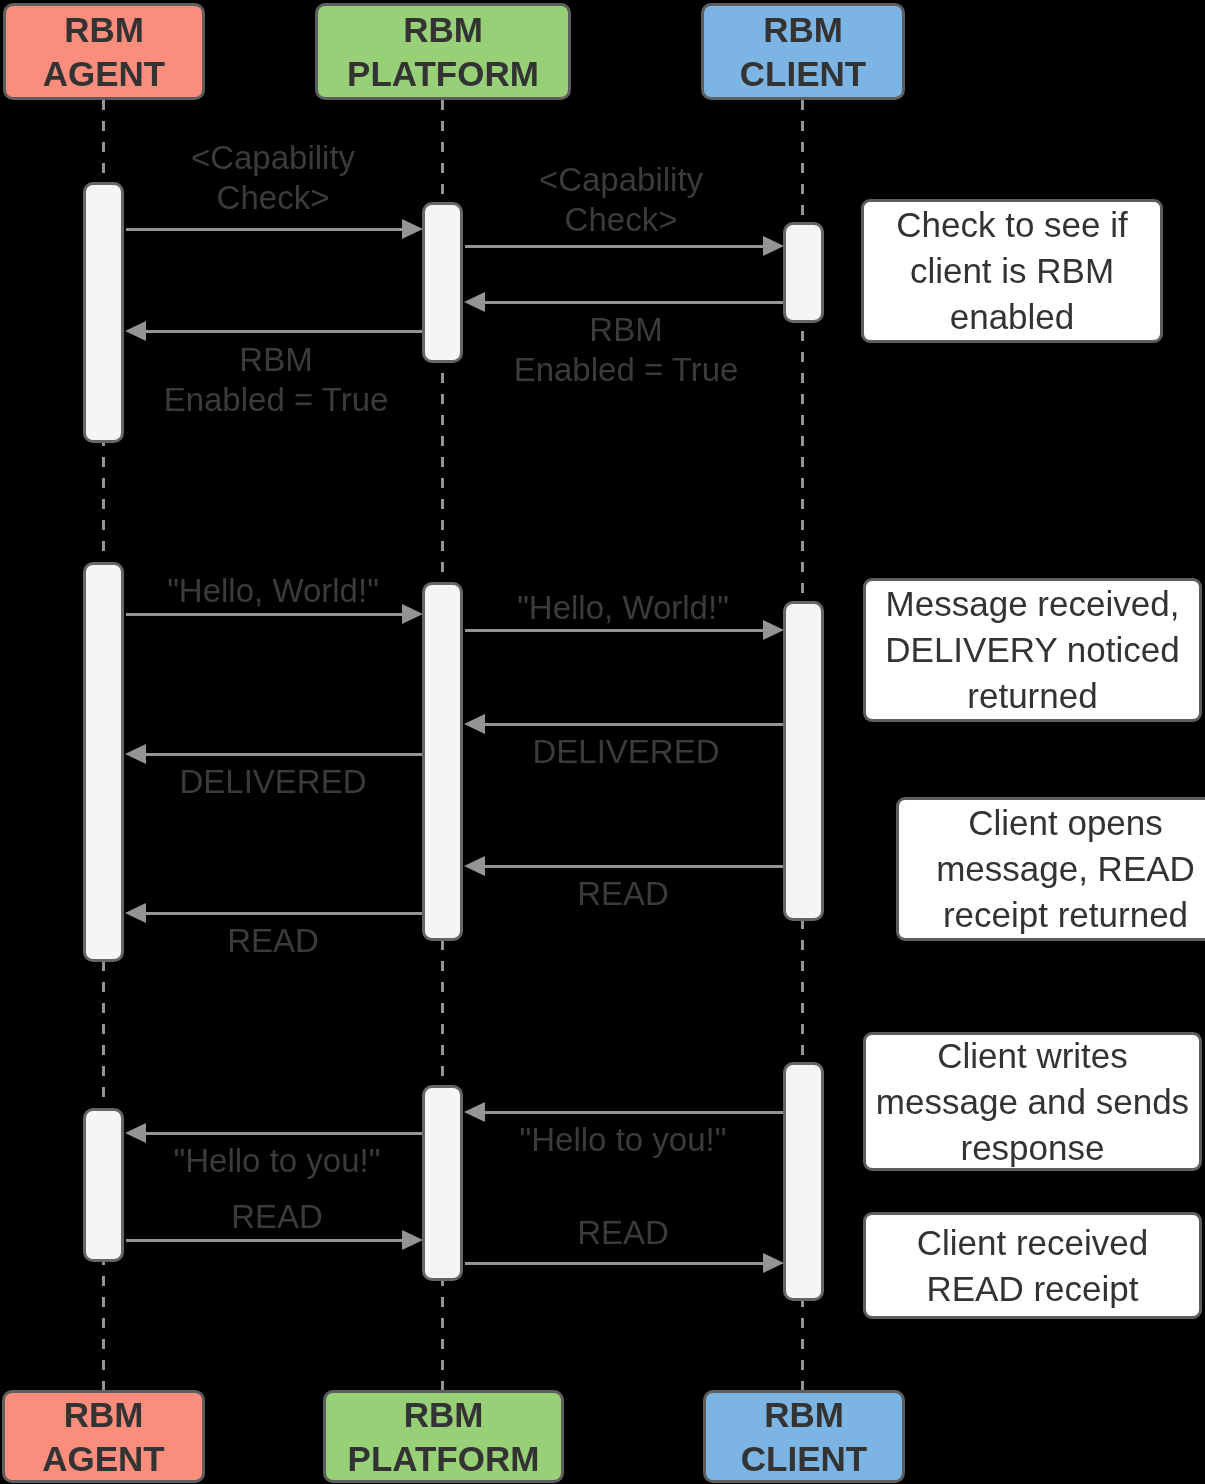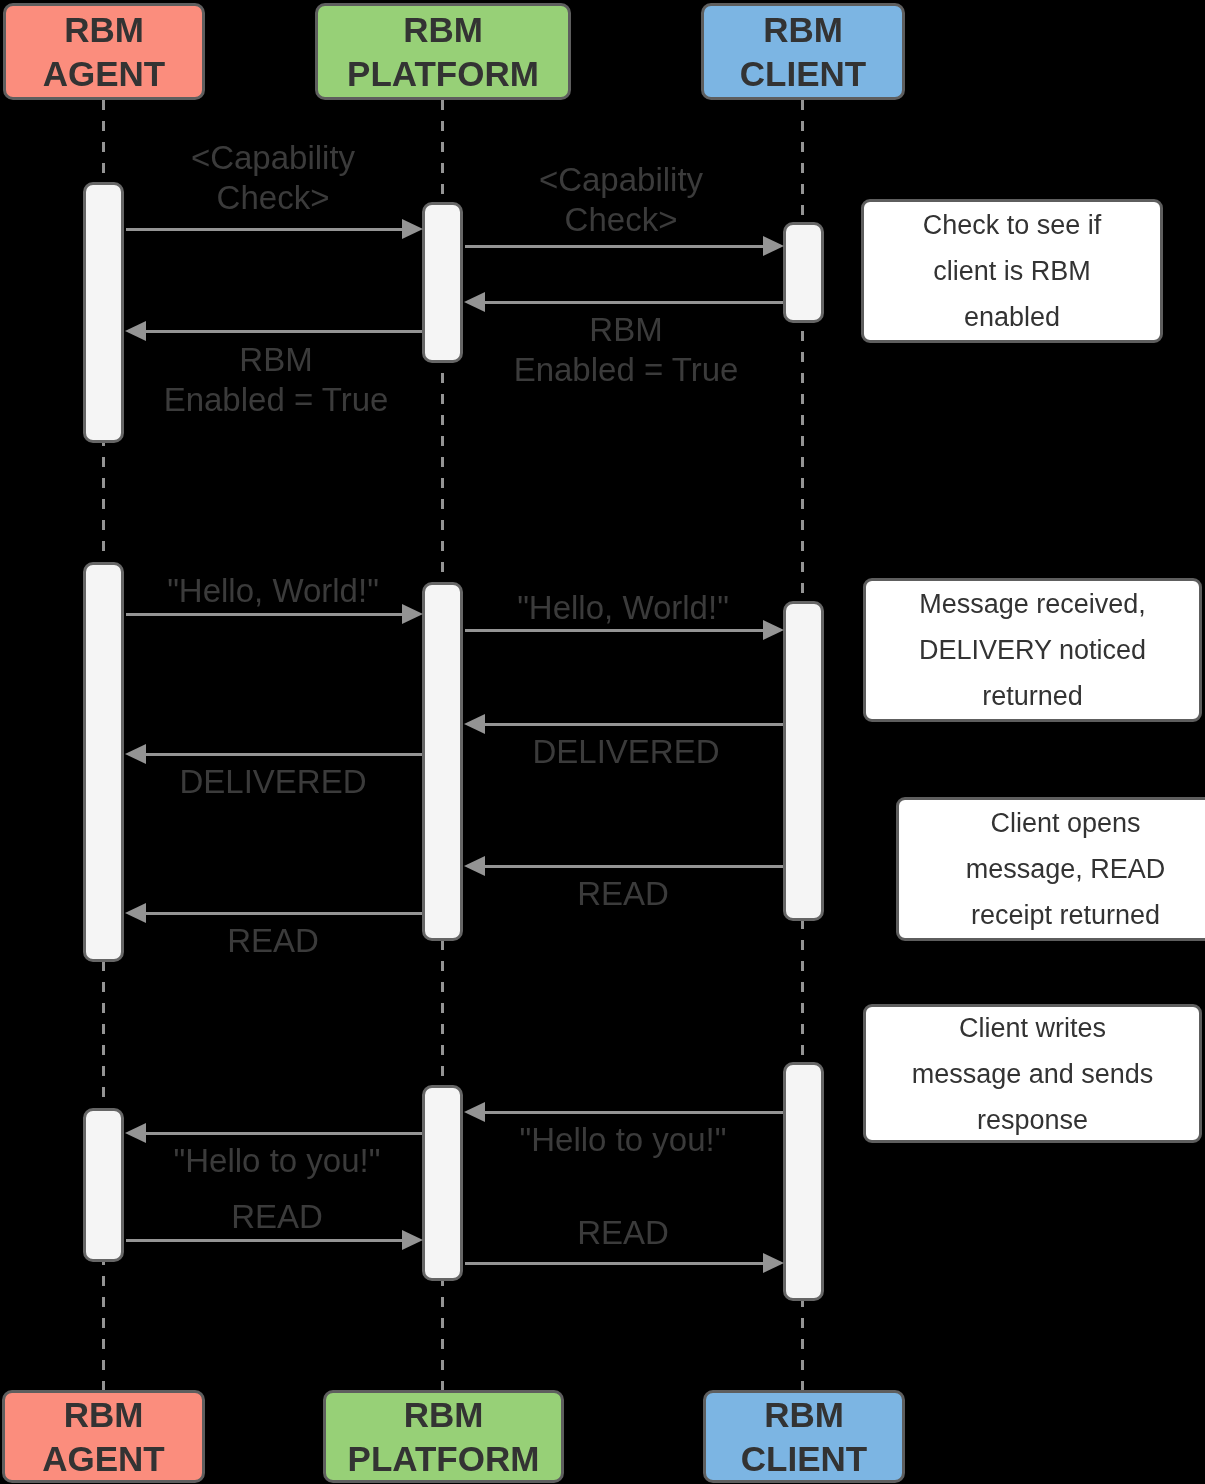--- a/index.html
+++ b/index.html
@@ -38,21 +38,21 @@
   .arrow.l .head{left:-1px;border-right:21px solid var(--line);}
   .msg-label{
     position:absolute;z-index:4;width:320px;margin-left:-160px;
     text-align:center;font-size:33px;line-height:40px;color:var(--label);
     white-space:pre-line;
   }
   .note{
     position:absolute;z-index:4;box-sizing:border-box;
     background:#FFFFFF;border:3px solid var(--border);border-radius:9px;
     display:flex;align-items:center;justify-content:center;text-align:center;
-    font-size:27px;line-height:46px;color:var(--text);white-space:pre-line;
+    font-size:35px;line-height:46px;color:var(--text);white-space:pre-line;
   }
 </style>
 </head>
 <body>
 
 <div id="canvas">
 
   <div class="lifeline" style="left:102px;"></div>
   <div class="lifeline" style="left:441px;"></div>
   <div class="lifeline" style="left:801px;"></div>
@@ -166,23 +166,25 @@
 
   <div class="note" style="left:861px;top:199px;width:302px;height:144px;">Check to see if
 client is RBM
 enabled</div>
   <div class="note" style="left:863px;top:578px;width:339px;height:144px;">Message received,
 DELIVERY noticed
 returned</div>
   <div class="note" style="left:896px;top:797px;width:339px;height:144px;">Client opens
 message, READ
 receipt returned</div>
-  <div class="note" style="left:863px;top:1004px;width:339px;height:139px;">Client writes
+  <div class="note" style="left:863px;top:1032px;width:339px;height:139px;">Client writes
 message and sends
 response</div>
+  <div class="note" style="left:863px;top:1212px;width:339px;height:107px;">Client received
+READ receipt</div>
 
   <div class="actor" style="left:2px;top:1390px;width:203px;height:93px;background:#FB8D7D;">RBM
 AGENT</div>
   <div class="actor" style="left:323px;top:1390px;width:241px;height:93px;background:#97D077;">RBM
 PLATFORM</div>
   <div class="actor" style="left:703px;top:1390px;width:202px;height:93px;background:#7CB5E3;">RBM
 CLIENT</div>
 
 </div>
 

